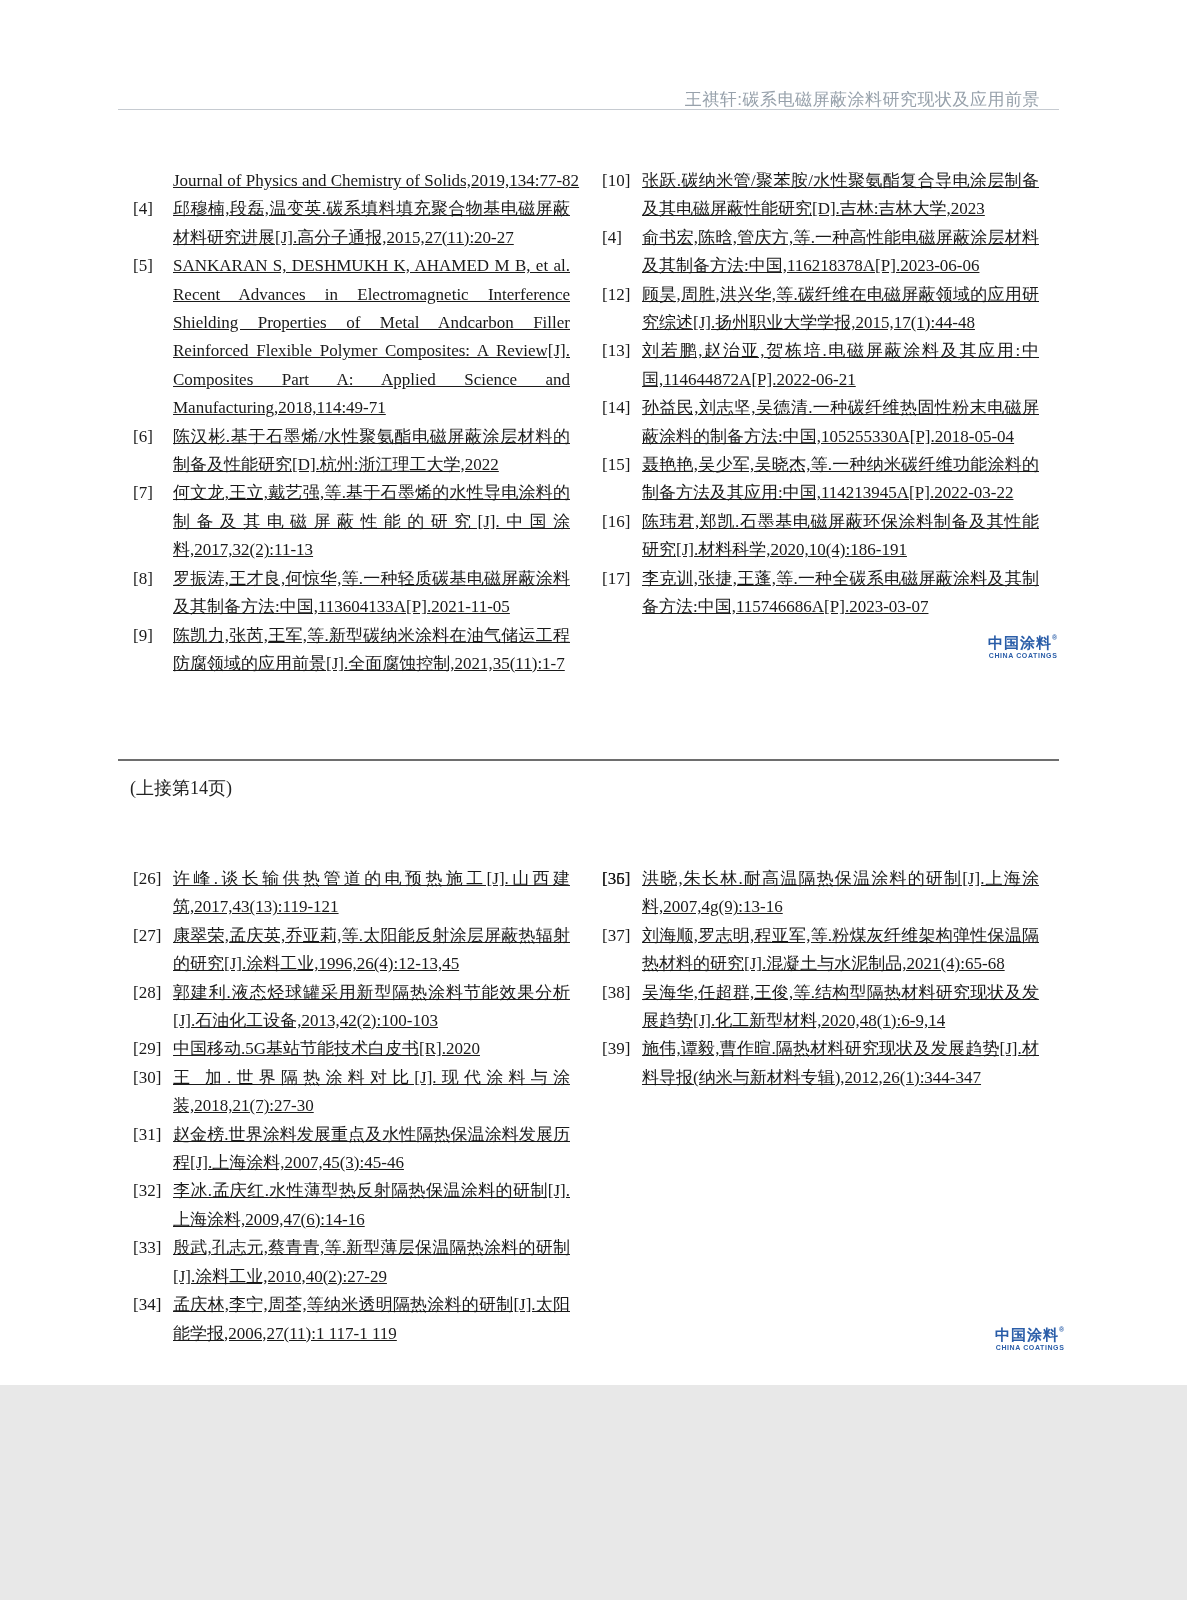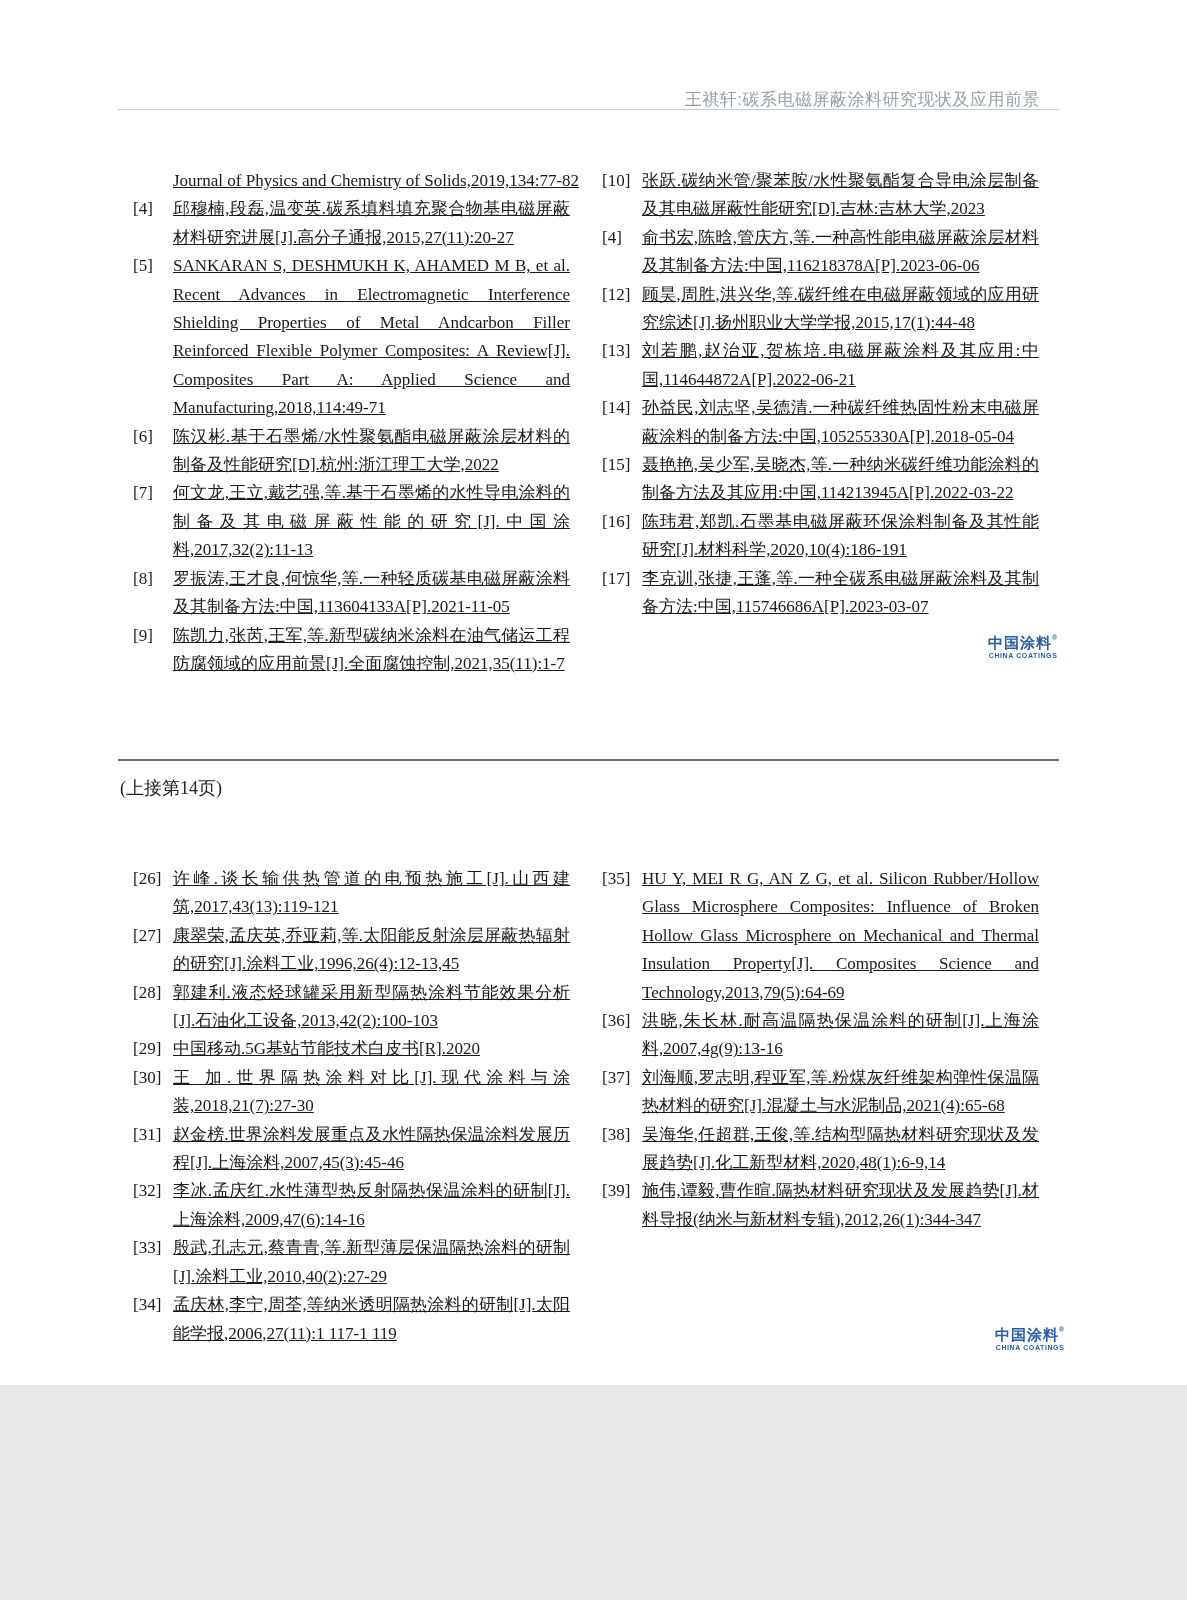--- a/index.html
+++ b/index.html
@@ -49,21 +49,21 @@
     white-space:nowrap;
   }
   .divider {
     position:absolute;
     top:759px; left:118px; width:941px;
     height:2px;
     background:#6e6e6e;
   }
   .continuation {
     position:absolute;
-    top:776px; left:120px;
+    top:776px; left:130px;
     font-size:18px;
     color:#222222;
     font-family:Liberation Serif, serif;
   }
   .logo {
     position:absolute;
     text-align:center;
     line-height:1.15;
   }
   .logo1 { top:634px; left:988px; }
@@ -166,21 +166,21 @@
         <div class="ref"><span class="ref-num">[27]</span><span class="ref-text">康翠荣,孟庆英,乔亚莉,等.太阳能反射涂层屏蔽热辐射的研究[J].涂料工业,1996,26(4):12-13,45</span></div>
         <div class="ref"><span class="ref-num">[28]</span><span class="ref-text">郭建利.液态烃球罐采用新型隔热涂料节能效果分析[J].石油化工设备,2013,42(2):100-103</span></div>
         <div class="ref"><span class="ref-num">[29]</span><span class="ref-text">中国移动.5G基站节能技术白皮书[R].2020</span></div>
         <div class="ref"><span class="ref-num">[30]</span><span class="ref-text">王 加.世界隔热涂料对比[J].现代涂料与涂装,2018,21(7):27-30</span></div>
         <div class="ref"><span class="ref-num">[31]</span><span class="ref-text">赵金榜.世界涂料发展重点及水性隔热保温涂料发展历程[J].上海涂料,2007,45(3):45-46</span></div>
         <div class="ref"><span class="ref-num">[32]</span><span class="ref-text">李冰.孟庆红.水性薄型热反射隔热保温涂料的研制[J].上海涂料,2009,47(6):14-16</span></div>
         <div class="ref"><span class="ref-num">[33]</span><span class="ref-text">殷武,孔志元,蔡青青,等.新型薄层保温隔热涂料的研制[J].涂料工业,2010,40(2):27-29</span></div>
         <div class="ref"><span class="ref-num">[34]</span><span class="ref-text">孟庆林,李宁,周荃,等纳米透明隔热涂料的研制[J].太阳能学报,2006,27(11):1 117-1 119</span></div>
       </div>
     <div class="col">
-        <div class="ref"><span class="ref-num">[35]</span><span class="ref-text">HU Y, MEI R G, AN Z G, et al. Silicon Rubber/Hollow Glass Microsphere Composites: Influence of Broken Hollow Glass Microsphere on Mechanical and Thermal Insulation Property[J]. Composites Science and Technology,2013,79(5):64-69</span></div>
+        <div class="ref"><span class="ref-num">[35]</span></div>
         <div class="ref"><span class="ref-num">[36]</span><span class="ref-text">洪晓,朱长林.耐高温隔热保温涂料的研制[J].上海涂料,2007,4g(9):13-16</span></div>
         <div class="ref"><span class="ref-num">[37]</span><span class="ref-text">刘海顺,罗志明,程亚军,等.粉煤灰纤维架构弹性保温隔热材料的研究[J].混凝土与水泥制品,2021(4):65-68</span></div>
         <div class="ref"><span class="ref-num">[38]</span><span class="ref-text">吴海华,任超群,王俊,等.结构型隔热材料研究现状及发展趋势[J].化工新型材料,2020,48(1):6-9,14</span></div>
         <div class="ref"><span class="ref-num">[39]</span><span class="ref-text">施伟,谭毅,曹作暄.隔热材料研究现状及发展趋势[J].材料导报(纳米与新材料专辑),2012,26(1):344-347</span></div>
       </div>
   </div>
 
   <div class="logo logo2">
     <div class="logo-cn"><span>中国涂料</span><span class="logo-reg">®</span></div>
     <div class="logo-en">CHINA COATINGS</div>

